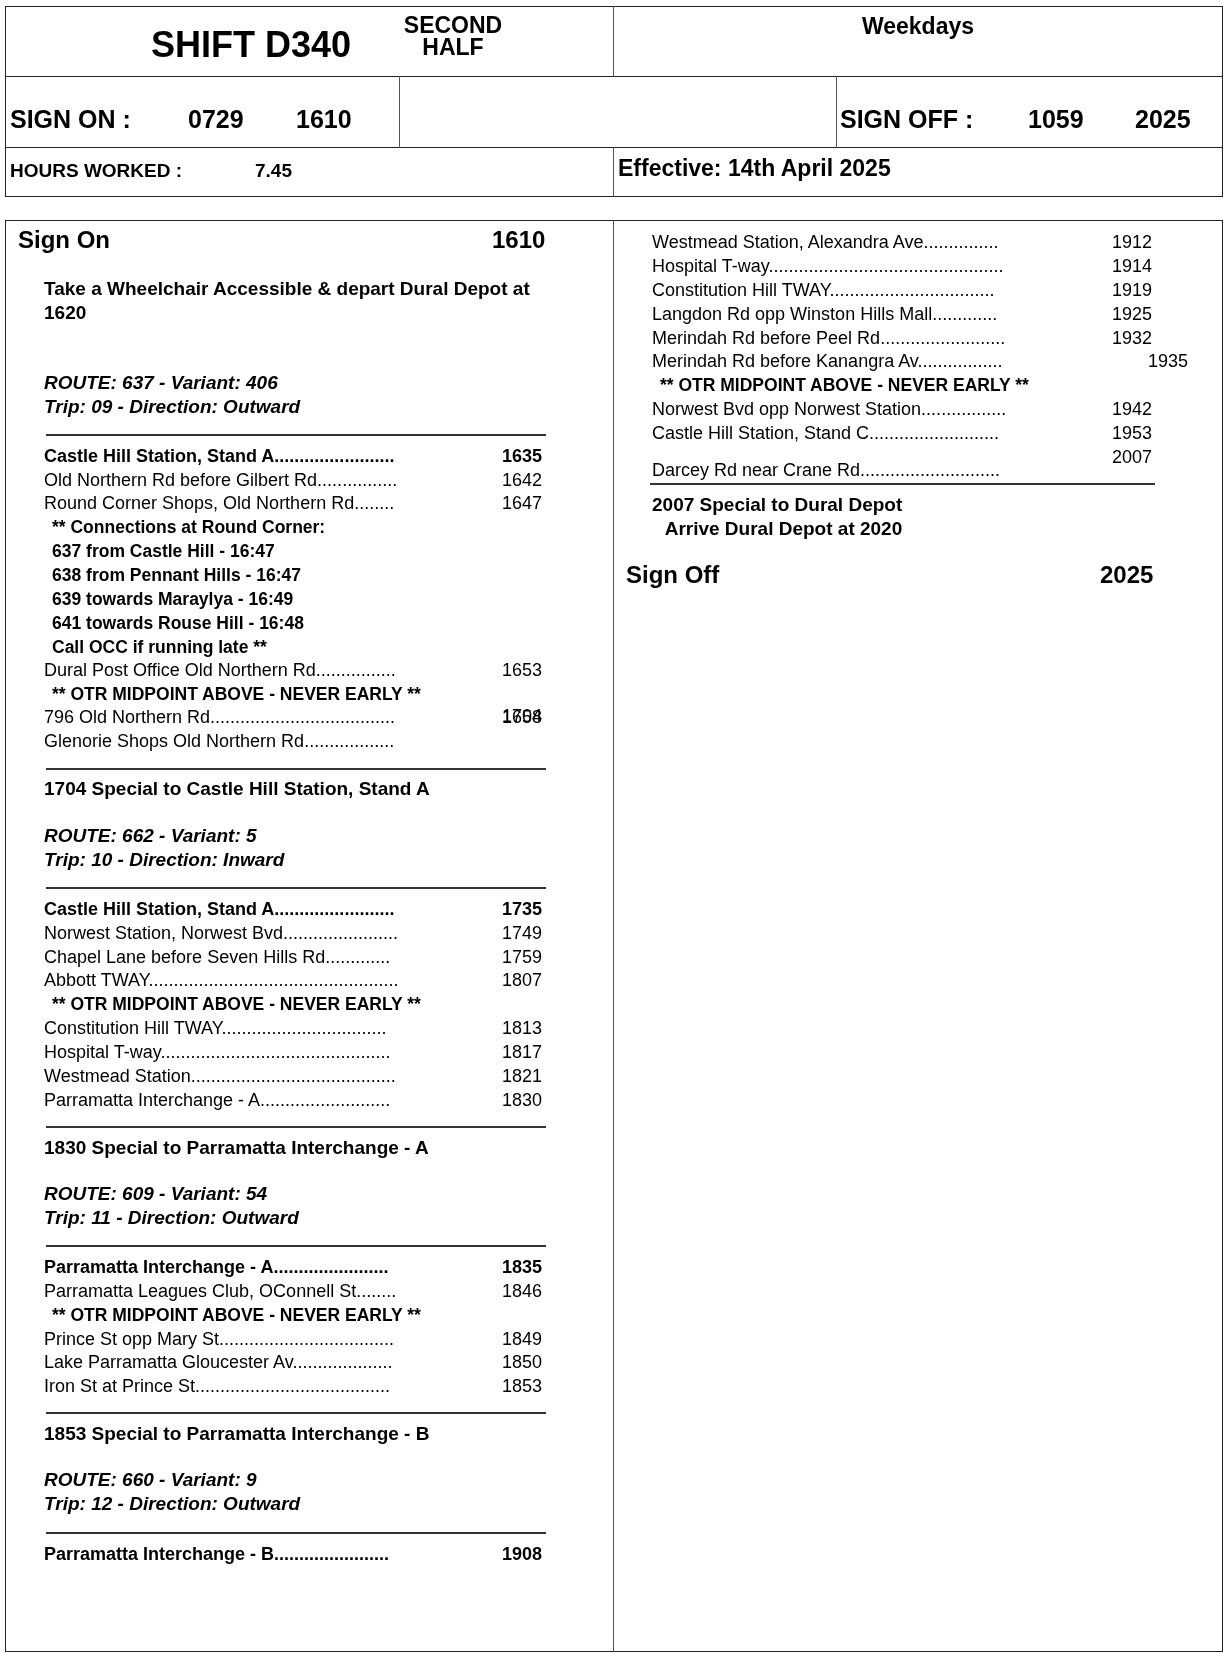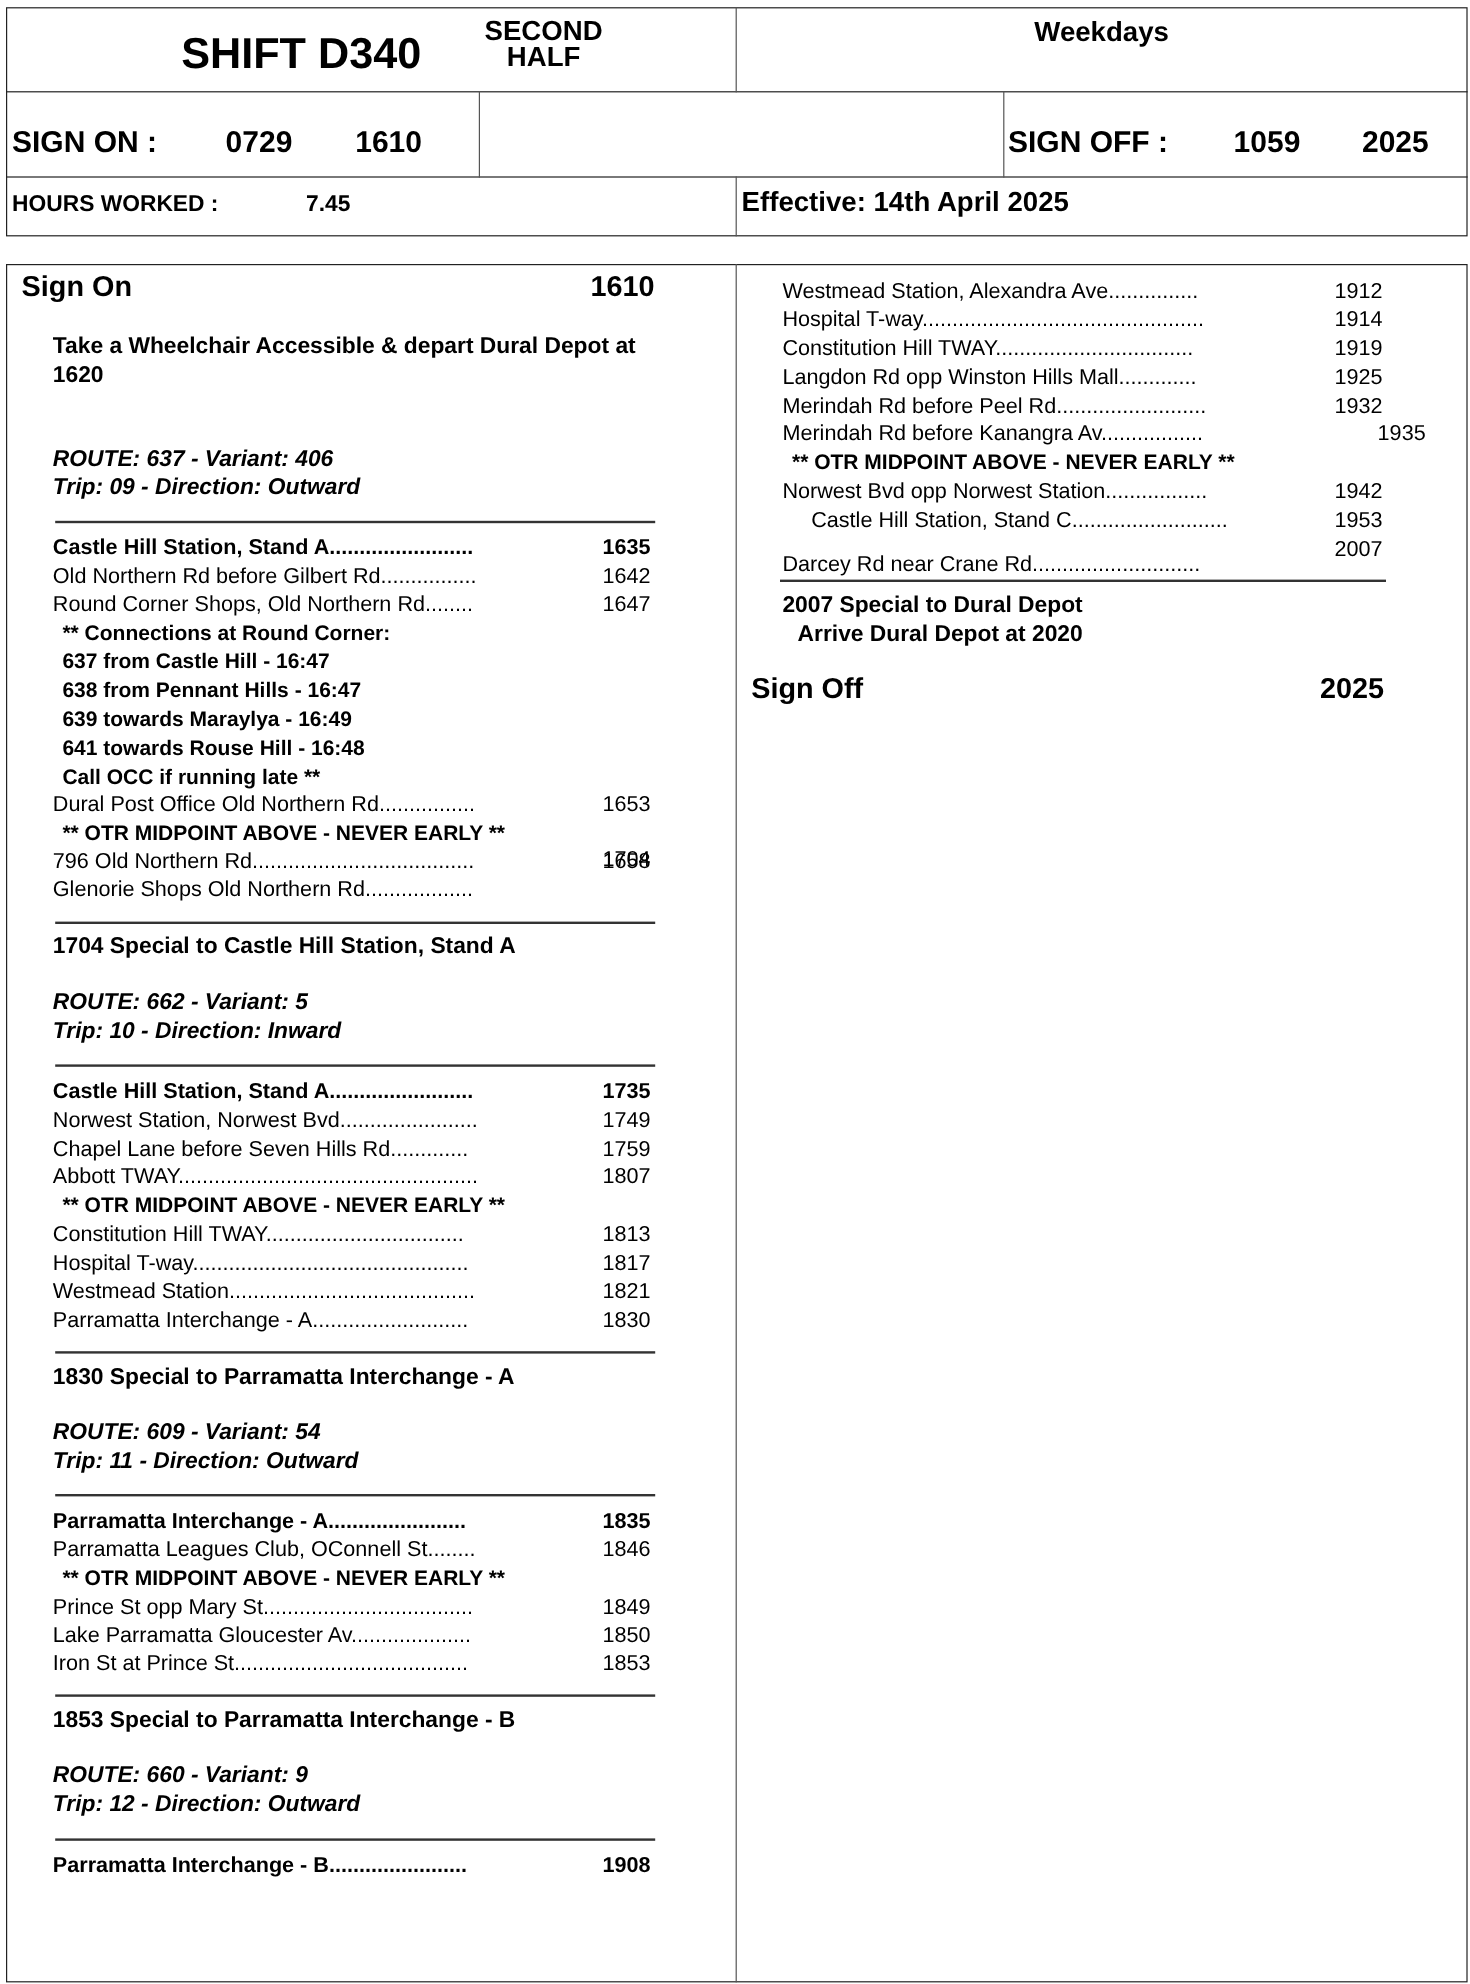--- a/index.html
+++ b/index.html
@@ -159,21 +159,21 @@
 <div class="stop" style="left:1112px; top:278px;">1919</div>
 <div class="stop" style="left:652px; top:302px;"><span>Langdon Rd opp Winston Hills Mall.............</span></div>
 <div class="stop" style="left:1112px; top:302px;">1925</div>
 <div class="stop" style="left:652px; top:326px;"><span>Merindah Rd before Peel Rd.........................</span></div>
 <div class="stop" style="left:1112px; top:326px;">1932</div>
 <div class="stop" style="left:652px; top:349px;"><span>Merindah Rd before Kanangra Av.................</span></div>
 <div class="stop" style="left:1120px; top:349px;margin-left:28px;">1935</div>
 <div class="abs note" style="left:660px; top:373px;">** OTR MIDPOINT ABOVE - NEVER EARLY **</div>
 <div class="stop" style="left:652px; top:397px;"><span>Norwest Bvd opp Norwest Station.................</span></div>
 <div class="stop" style="left:1112px; top:397px;">1942</div>
-<div class="stop" style="left:652px; top:421px;margin-left:24px;"><span>Castle Hill Station, Stand C..........................</span></div>
+<div class="stop" style="left:652px; top:421px;"><span>Castle Hill Station, Stand C..........................</span></div>
 <div class="stop" style="left:1112px; top:421px;">1953</div>
 <div class="stop" style="left:652px; top:458px;"><span>Darcey Rd near Crane Rd............................</span></div>
 <div class="stop" style="left:1112px; top:445px;">2007</div>
 
 <div class="sep" style="left:650px; top:483px; width:505px;"></div>
 <div class="abs" style="left:652px; top:493px;text-align:right;">
   <div class="txtb">2007 Special to Dural Depot</div>
   <div class="txtb">Arrive Dural Depot at 2020</div>
 </div>
 

